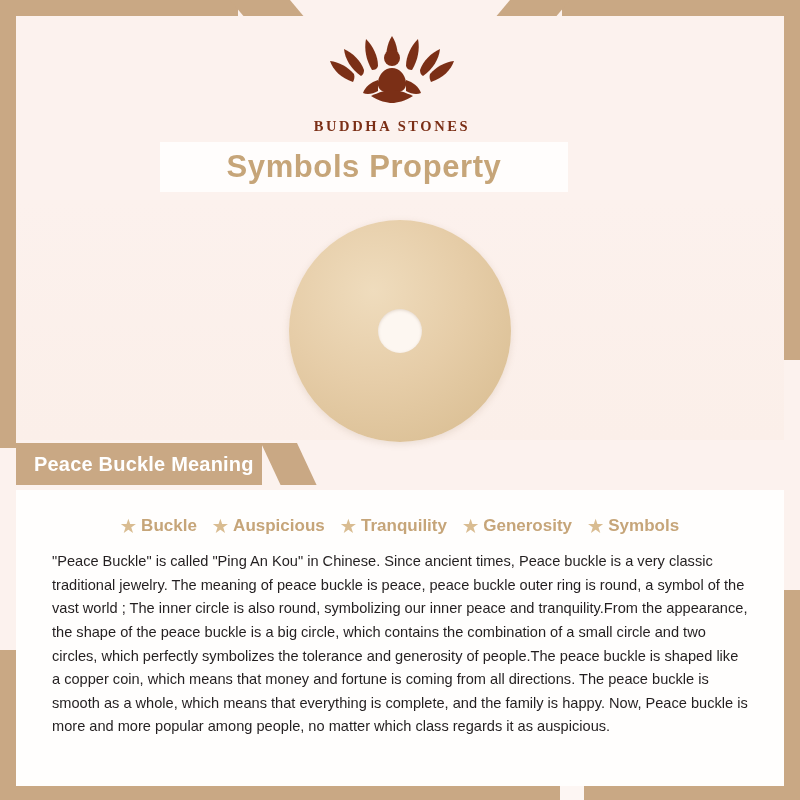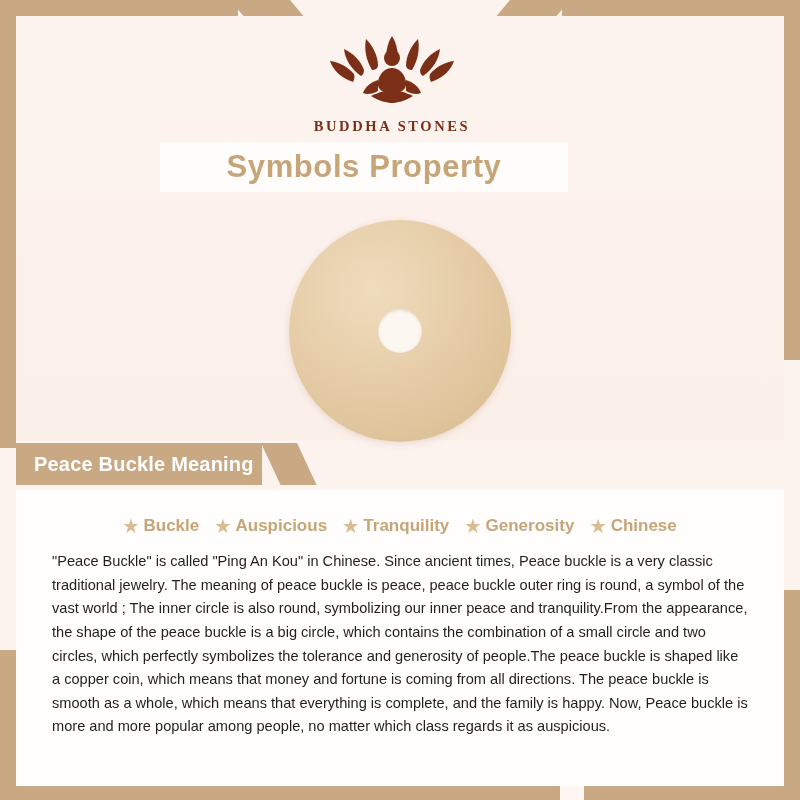--- a/index.html
+++ b/index.html
@@ -302,21 +302,21 @@
       <div class="kw">
         <span class="star">★</span>
         <span>Tranquility</span>
       </div>
       <div class="kw">
         <span class="star">★</span>
         <span>Generosity</span>
       </div>
       <div class="kw">
         <span class="star">★</span>
-        <span>Chinese</span>
+        <span>Symbols</span>
       </div>
     </div>
 
     <p class="body-copy">"Peace Buckle" is called "Ping An Kou" in Chinese. Since ancient times, Peace buckle is a very classic traditional jewelry. The meaning of peace buckle is peace, peace buckle outer ring is round, a symbol of the vast world ; The inner circle is also round, symbolizing our inner peace and tranquility.From the appearance, the shape of the peace buckle is a big circle, which contains the combination of a small circle and two circles, which perfectly symbolizes the tolerance and generosity of people.The peace buckle is shaped like a copper coin, which means that money and fortune is coming from all directions. The peace buckle is smooth as a whole, which means that everything is complete, and the family is happy. Now, Peace buckle is more and more popular among people, no matter which class regards it as auspicious.</p>
   </div>
 
   <div class="tan-bottom-bar"></div>
   <div class="white-bottom-notch"></div>
 </div>
 

